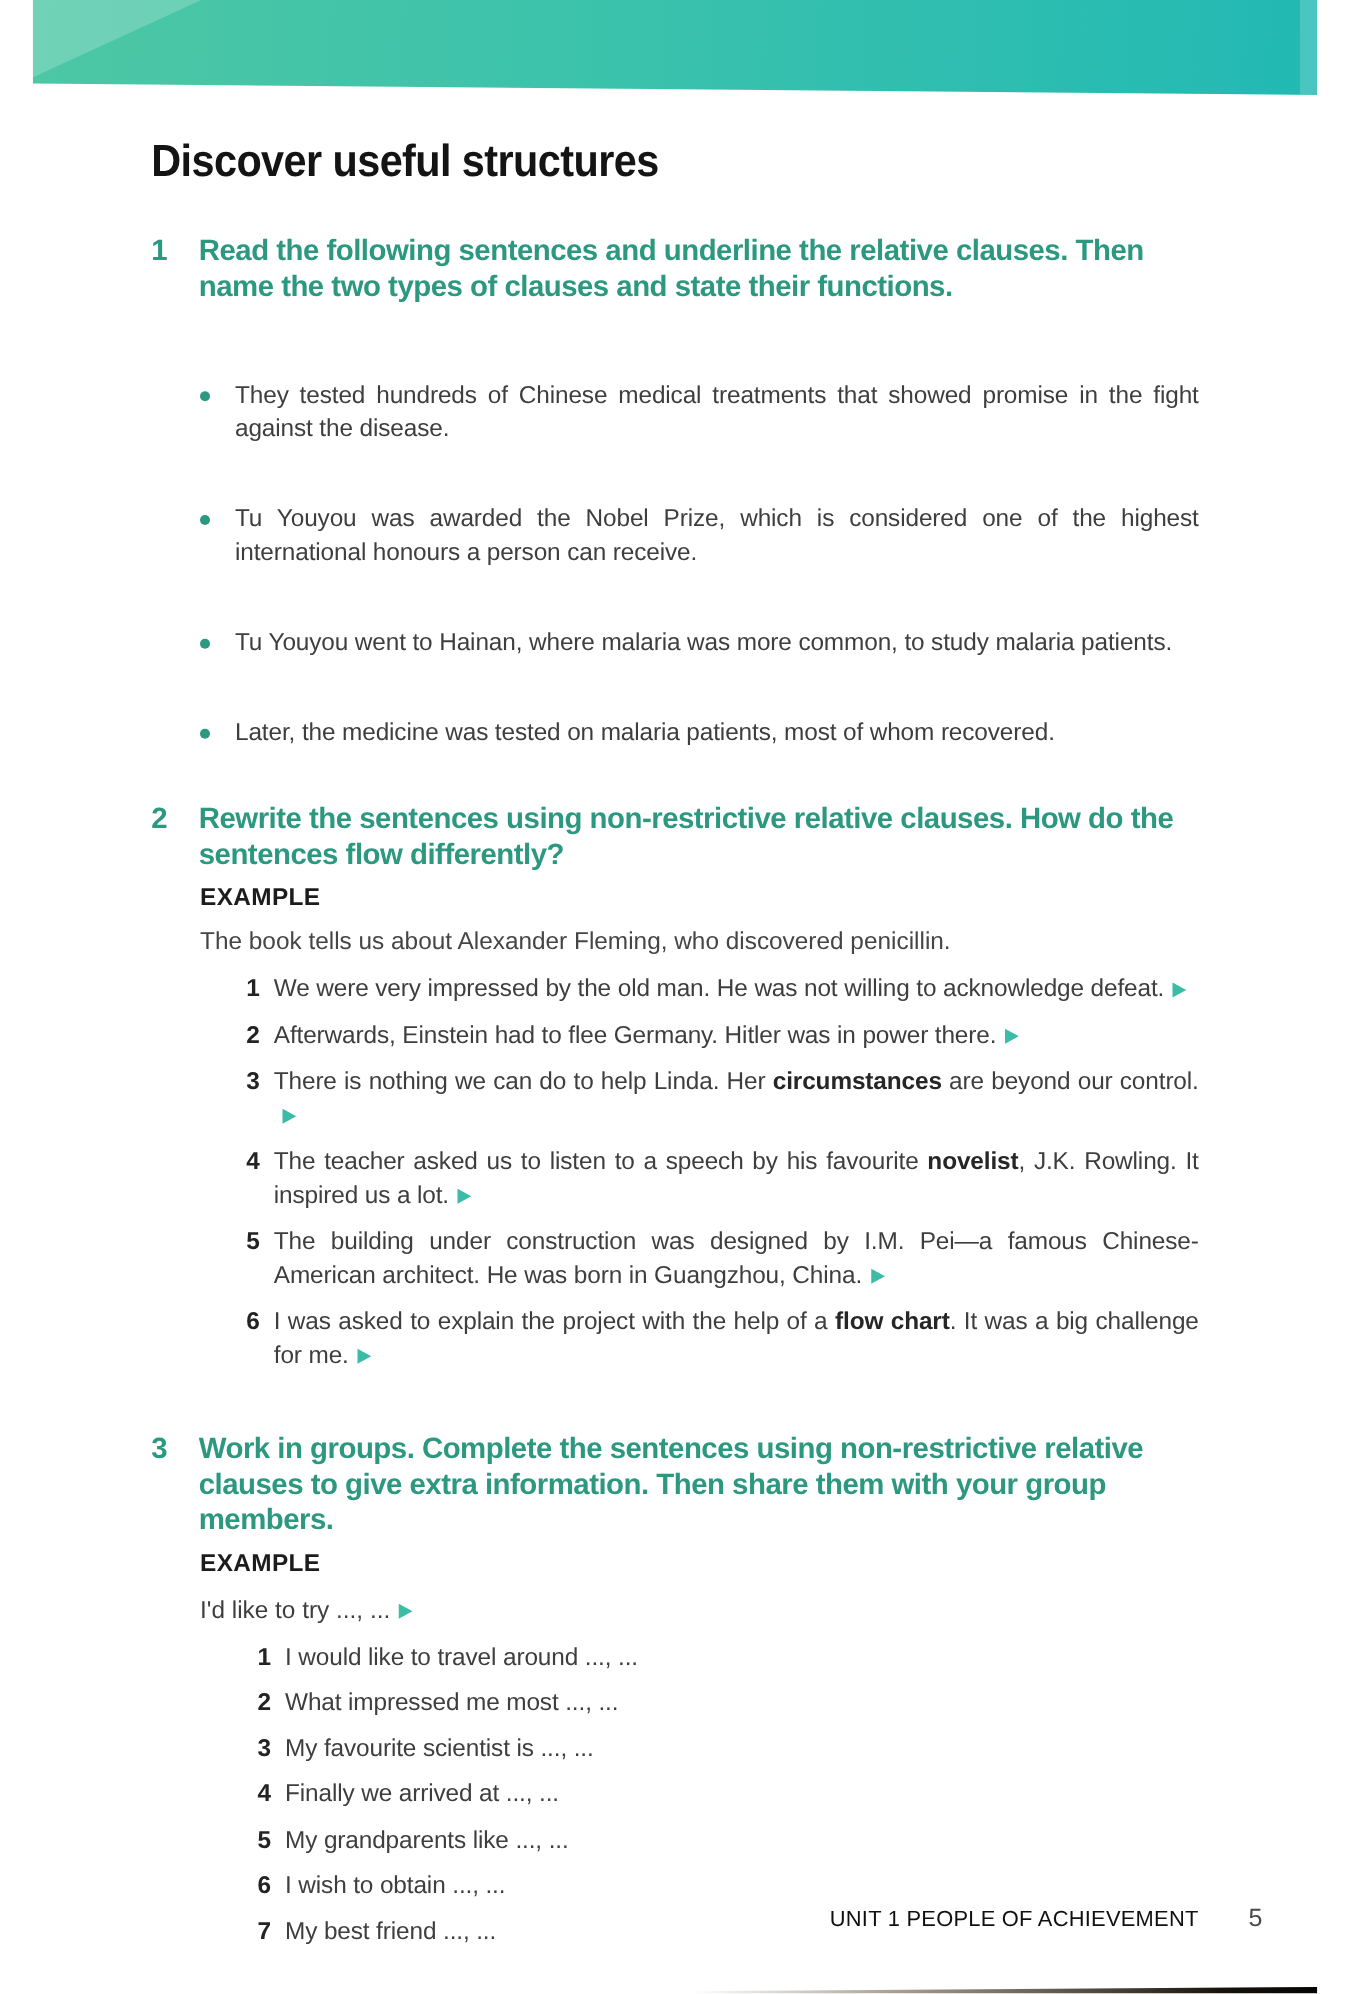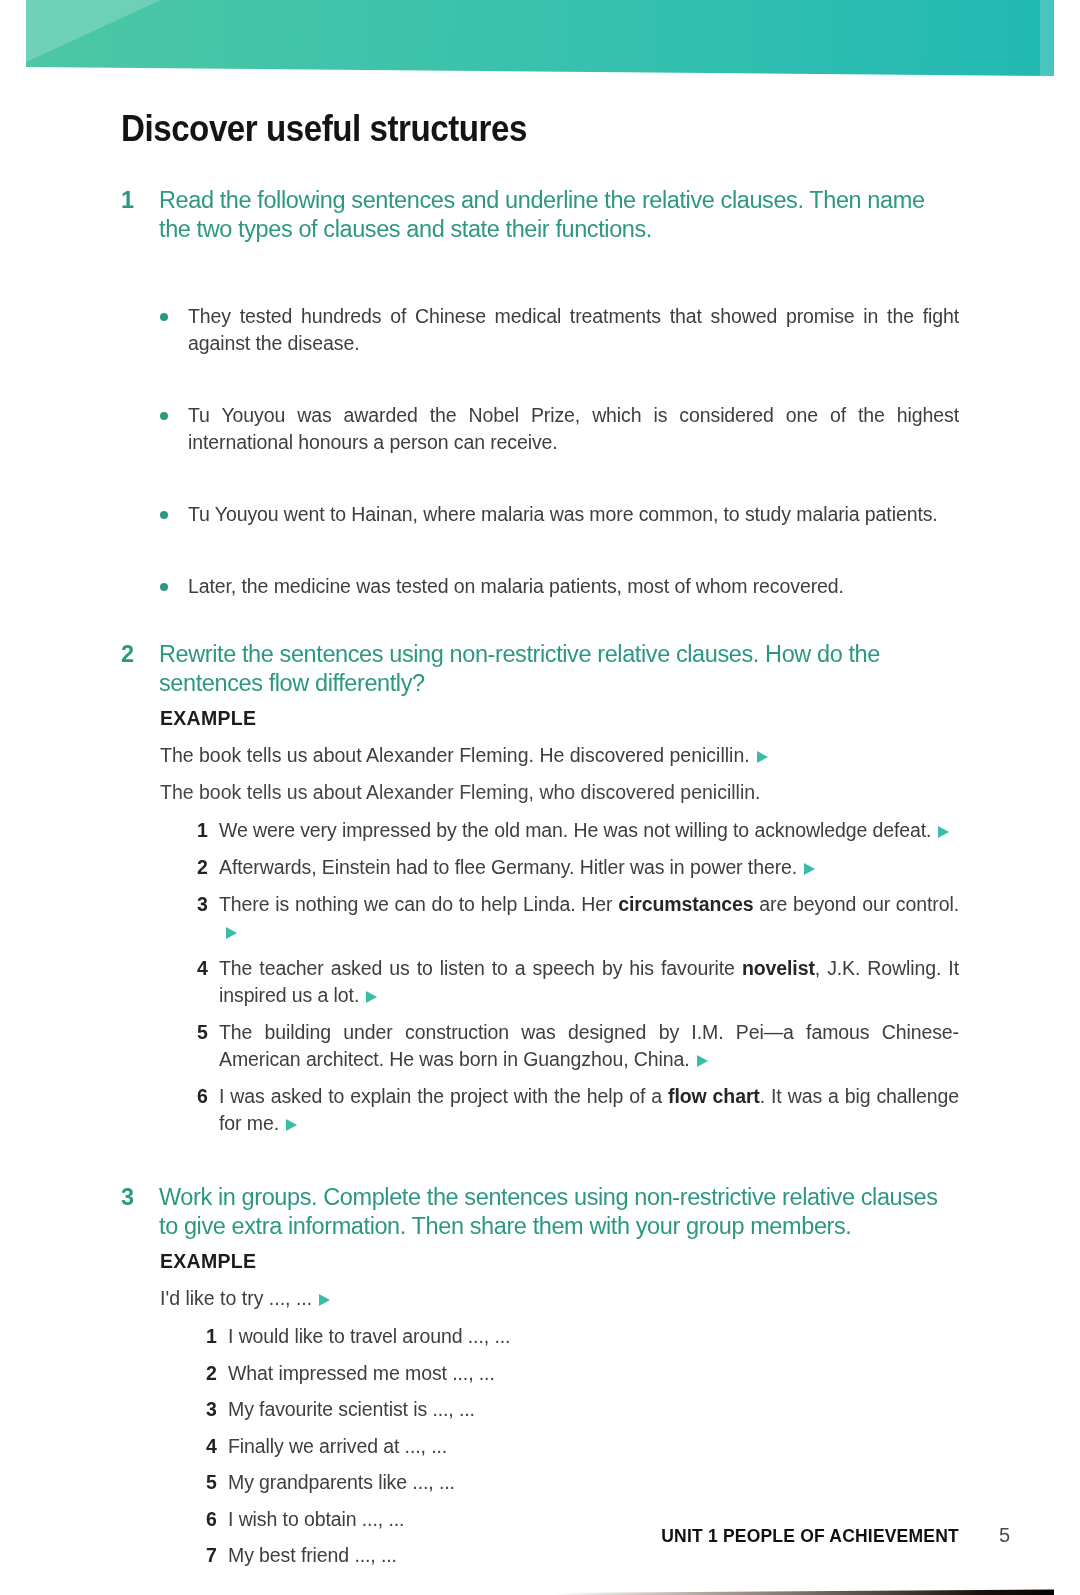--- a/index.html
+++ b/index.html
@@ -52,21 +52,21 @@
   .ex3 { margin-top:36px; }
 
   .exh { display:flex; }
   .exnum {
     flex:none; width:38px;
     font-size:23.5px; font-weight:700; color:var(--accent,#2D9880);
     line-height:28.5px;
   }
   .exins {
     flex:1;
-    font-size:23.5px; font-weight:400; color:var(--accent,#2D9880);
+    font-size:23.5px; font-weight:700; color:var(--accent,#2D9880);
     line-height:28.5px; letter-spacing:-0.4px;
   }
 
   
   ul.bullets { list-style:none; margin:15px 0 0 38px; display:block; }
   ul.bullets li { display:flex; margin-bottom:10px; line-height:27px;margin-top:45px; }
   .dot {
     flex:none; width:8px; height:8px; border-radius:50%;
     background:var(--accent,#2D9880);
     margin:10px 20px 0 1px;
@@ -101,21 +101,21 @@
     border-top:6.5px solid transparent;
     border-bottom:6.5px solid transparent;
     margin-left:7px; position:relative; top:1px;
   }
 
   
   .footer {
     position:absolute; top:1524px; right:44px;
     display:flex; align-items:baseline; gap:40px;
   }
-  .unit { font-size:17.5px; font-weight:700; color:#101010; letter-spacing:0.2px; }
+  .unit { font-size:17.5px; font-weight:400; color:#101010; letter-spacing:0.2px; }
   .pageno { font-size:20px; color:#4a4a4a; }
 
   
   .spine {
     position:absolute; right:0; bottom:0;
     width:500px; height:6px;
     background:linear-gradient(to right, rgba(70,50,25,0), rgba(70,50,25,0.5) 35%, #18120a 85%, #060403);
     clip-path:polygon(0 65%, 100% 10%, 100% 100%, 0 100%);
   }
 </style>
@@ -158,21 +158,20 @@
         </ul>
     </section>
 
     <section class="exercise ex2">
       <div class="exh">
         <span class="exnum">2</span>
         <h2 class="exins">Rewrite the sentences using non-restrictive relative clauses. How do the sentences flow differently?</h2>
       </div>
       <div class="exbody">
         <div class="exlabel">EXAMPLE</div>
-        <p class="prompt"><span>The book tells us about Alexander Fleming. He discovered penicillin.</span><span class="arrow"></span></p>
         <p class="answer">The book tells us about Alexander Fleming, who discovered penicillin.</p>
         <ol class="items">
             <li>
               <span class="inum">1</span>
               <span class="itxt"><span>We were very impressed by the old man. He was not willing to acknowledge defeat.</span><span class="arrow"></span></span>
             </li>
             <li>
               <span class="inum">2</span>
               <span class="itxt"><span>Afterwards, Einstein had to flee Germany. Hitler was in power there.</span><span class="arrow"></span></span>
             </li>

